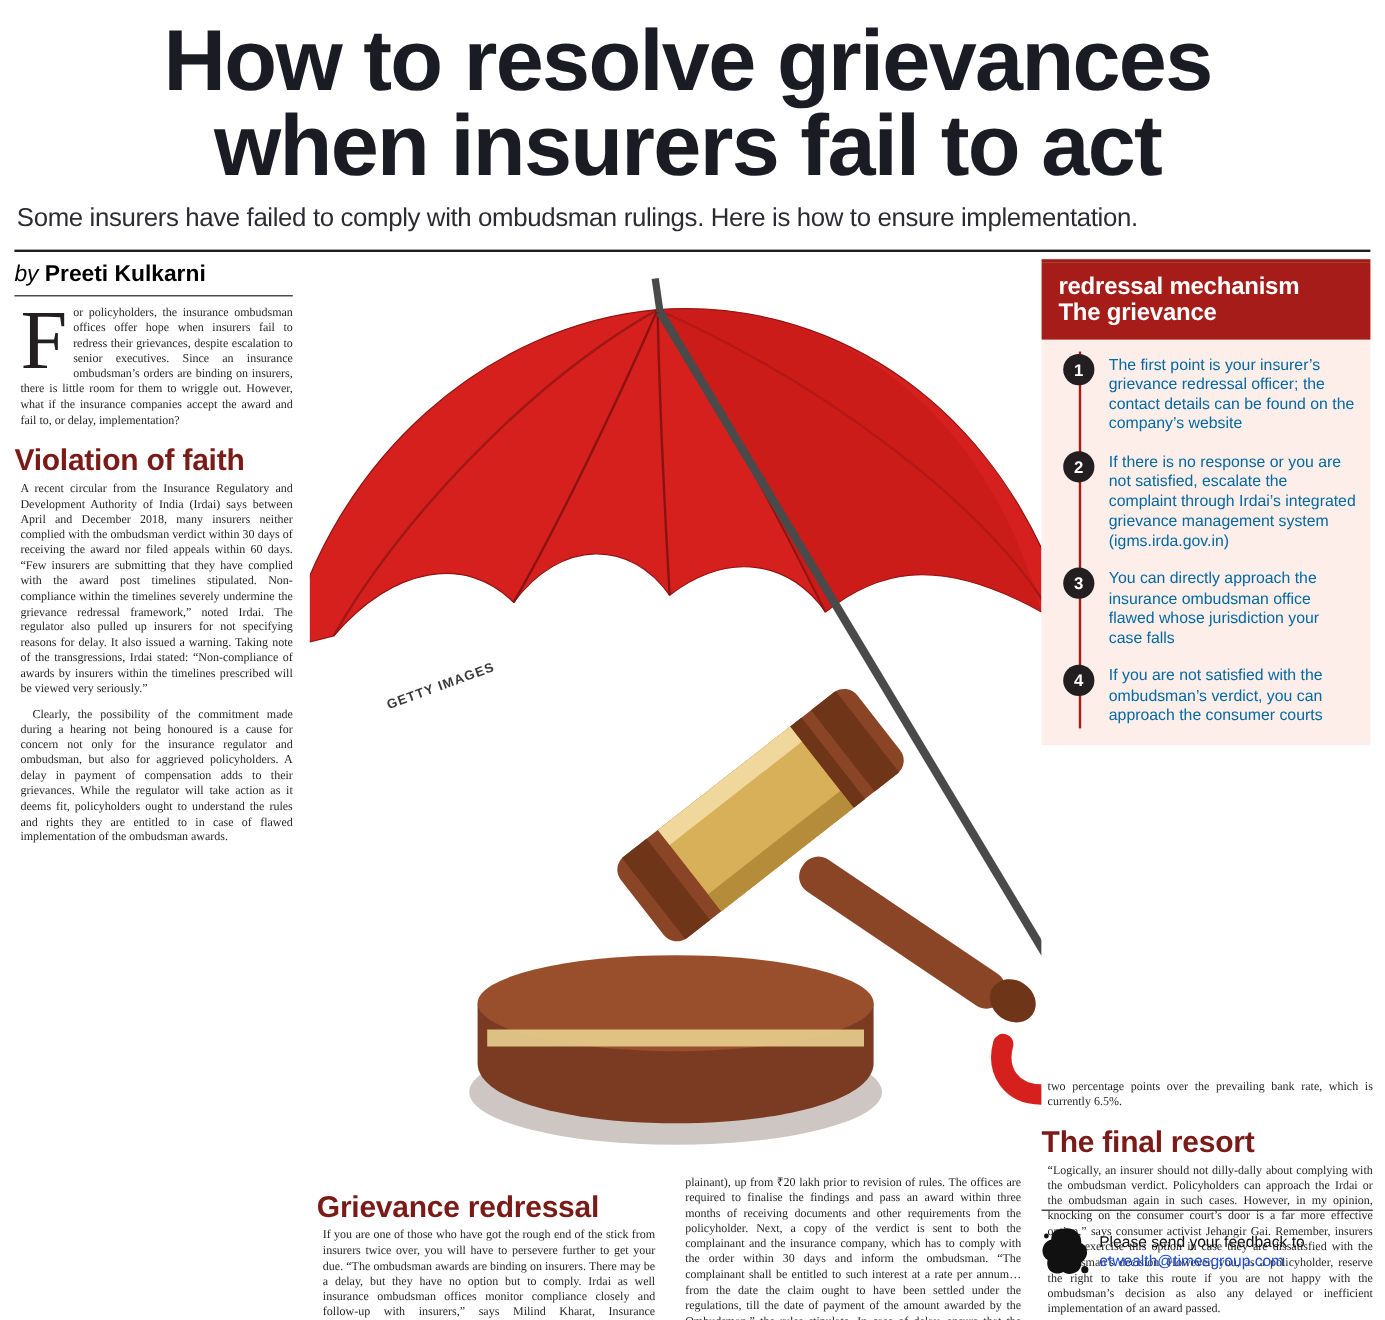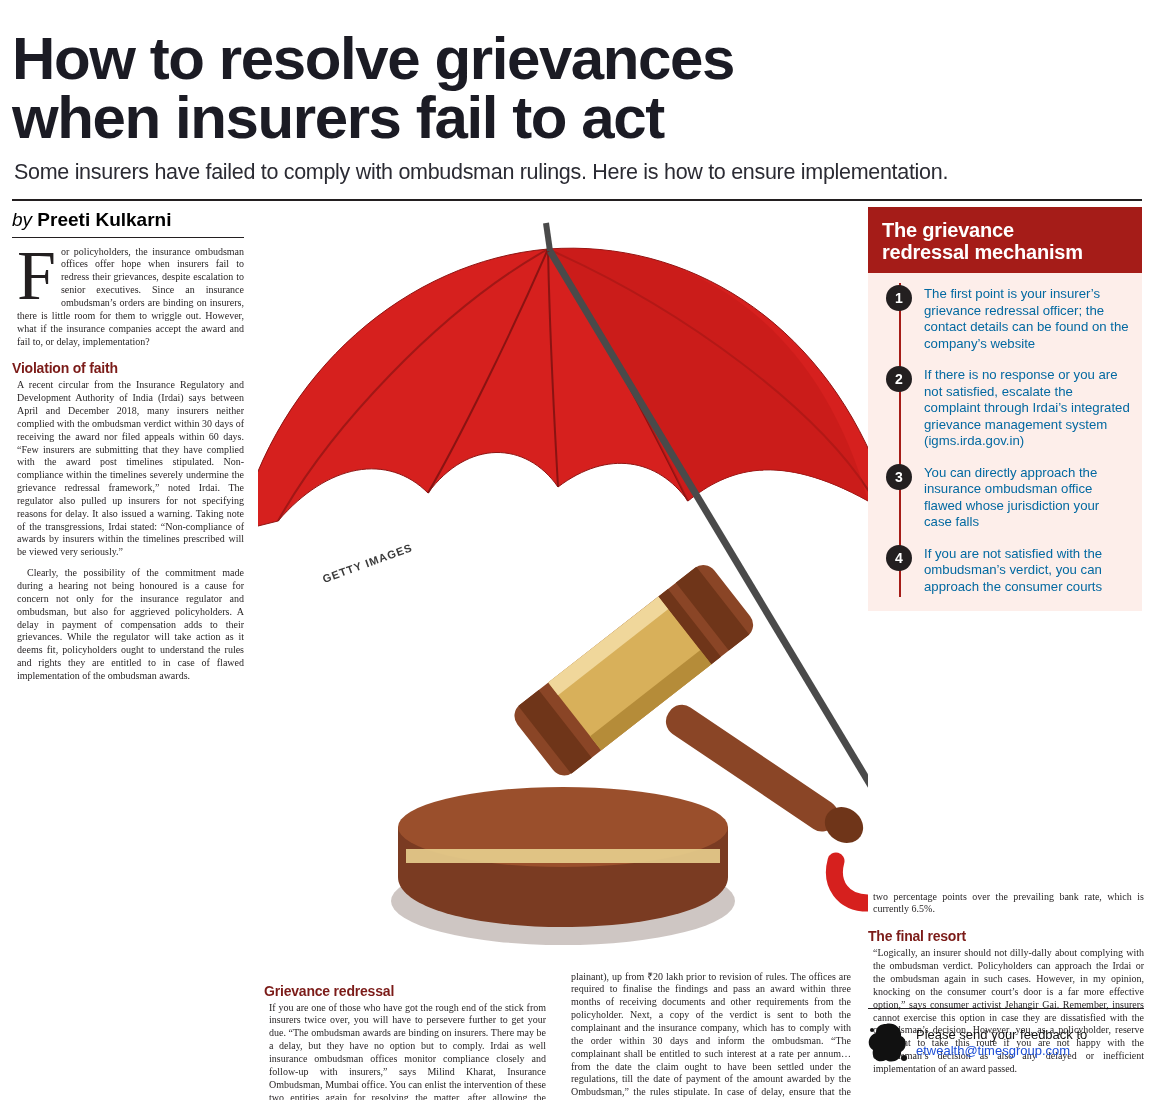--- a/index.html
+++ b/index.html
@@ -11,26 +11,27 @@
     font-family: "Liberation Serif", serif;
     color: #231f20;
     position: relative;
     overflow: hidden;
   }
 
   
   .headline {
     font-family: "Liberation Sans", sans-serif;
     font-weight: bold;
-    font-size: 60px;
+    font-size: 72px;
     line-height: 0.98;
     letter-spacing: -1.4px;
     color: #1b1b24;
-    padding: 30px 20px 0 12px;
+    padding: 16px 20px 0 12px;
     margin: 0;
+    text-align: center;
   }
   .headline .line2 { display: block; }
   .standfirst {
     font-family: "Liberation Sans", sans-serif;
     font-size: 21.5px;
     color: #2b2b33;
     padding: 12px 32px 0 14px;
     letter-spacing: -0.3px;
   }
   .rule-top {
@@ -79,21 +80,21 @@
     float: left;
     font-size: 70px;
     line-height: 0.74;
     padding: 4px 5px 0 0;
     font-family: "Liberation Serif", serif;
     font-weight: normal;
   }
 
   h2.subhead {
     font-family: "Liberation Sans", sans-serif;
-    font-size: 14px;
+    font-size: 25px;
     font-weight: bold;
     color: #7b1b18;
     margin: 12px 0 3px 0;
     letter-spacing: -0.2px;
   }
 
   
   .art {
     position: absolute;
     left: 258px;
@@ -293,22 +294,22 @@
 
       <rect x="420" y="498" width="200" height="32" rx="15" transform="rotate(34 420 498)" fill="#8a4526"></rect>
       <ellipse cx="586" cy="624" rx="20" ry="17" transform="rotate(34 586 624)" fill="#6f3519"></ellipse>
       <text class="credit" x="0" y="0"></text>
     </svg>
     <div class="credit">GETTY IMAGES</div>
   </div>
 
   <div class="infobox">
     <div class="infobox-head">
+      <div>redressal mechanism</div>
       <div>The grievance</div>
-      <div>redressal mechanism</div>
     </div>
     <div class="steps">
       <div class="step">
         <div class="step-num">1</div>
         <div class="step-text">The first point is your insurer’s grievance redressal officer; the contact details can be found on the company’s website</div>
       </div>
       <div class="step">
         <div class="step-num">2</div>
         <div class="step-text">If there is no response or you are not satisfied, escalate the complaint through Irdai’s integrated grievance management system (igms.irda.gov.in)</div>
       </div>

